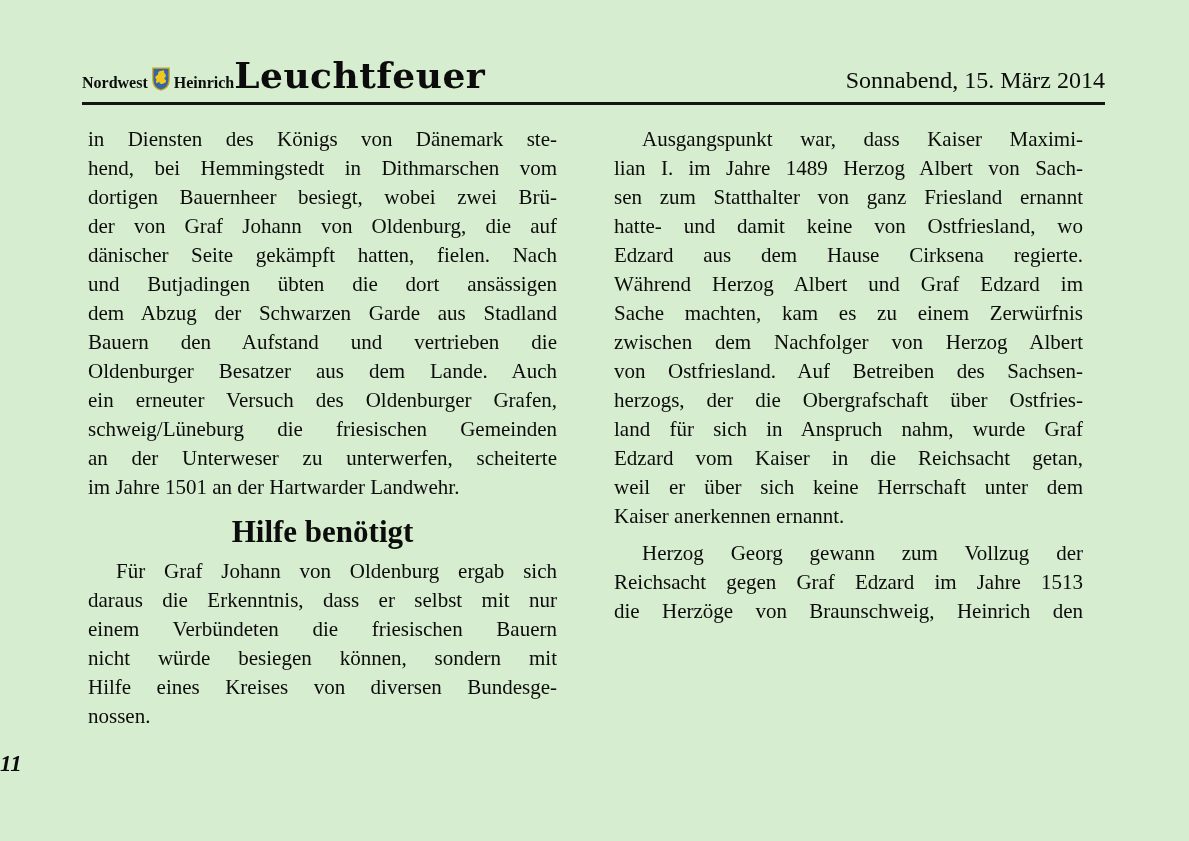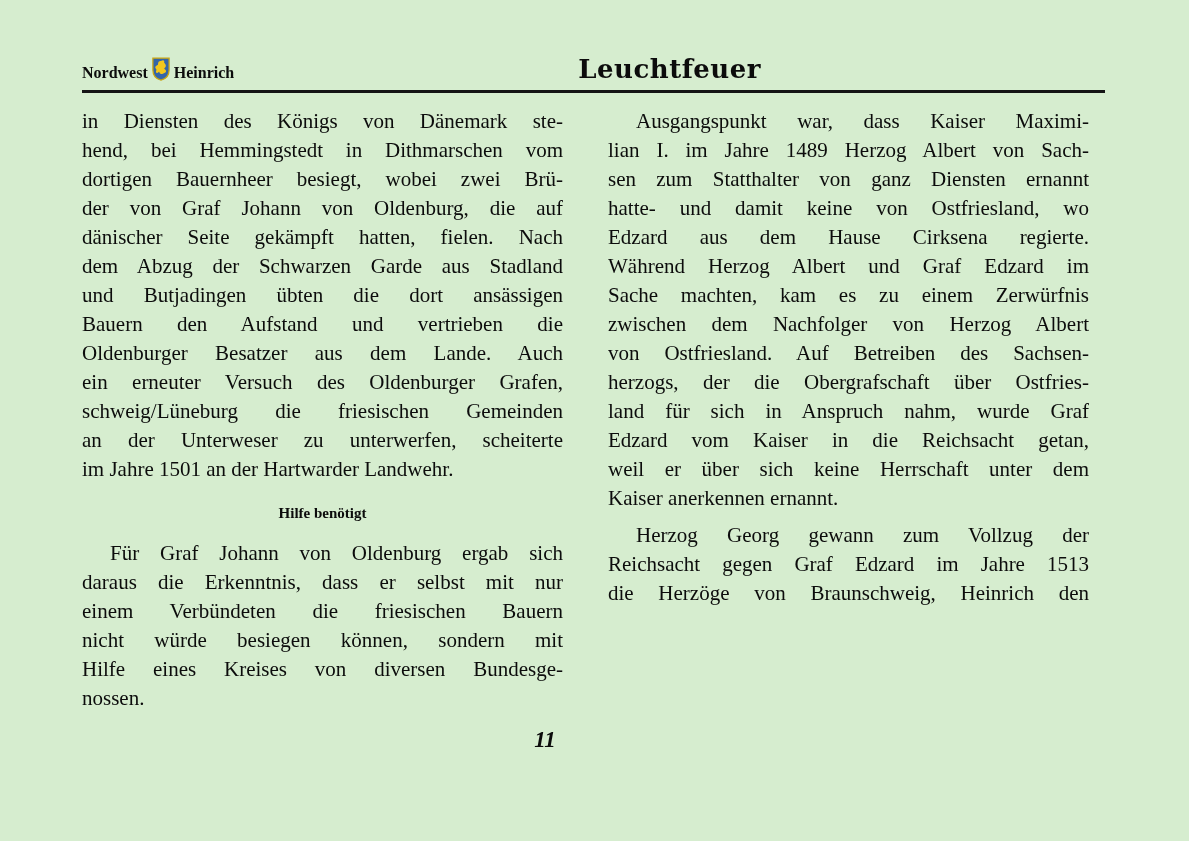--- a/index.html
+++ b/index.html
@@ -25,66 +25,66 @@
     font-size: 16px;
     white-space: nowrap;
     display: inline-flex;
     align-items: baseline;
     gap: 4px;
     text-align: right;
   }
   .crest { display: inline-block; transform: translateY(3px); }
   .mast-center {
     flex: 1;
-    text-align: center;
+    text-align: left;
     font-weight: bold;
-    font-size: 26px;
+    font-size: 36px;
     font-family: "DejaVu Serif", serif;
     letter-spacing: 0.5px;
     white-space: nowrap;
   }
   .mast-right {
     font-size: 24px;
     white-space: nowrap;
   }
 
   
   .content {
     display: flex;
     gap: 45px;
     padding: 14px 100px 0 82px;
   }
   .col { flex: 1; min-width: 0; }
 
-  .paragraph { margin: 0; }
+  .paragraph { margin: 6px; }
   .paragraph + .paragraph { margin-top: 8px; }
 
   .line {
     font-size: 21px;
     line-height: 29px;
     text-align: justify;
     text-align-last: justify;
     white-space: normal;
   }
   .line.last { text-align-last: left; }
   .line.justlast { text-align-last: justify; }
   .line.indent { text-indent: 28px; }
 
   .col-heading {
     font-weight: bold;
-    font-size: 15px;
+    font-size: 31px;
     line-height: 29px;
     text-align: center;
     margin: 15px 0 11px 0;
   }
 
   
   .pagefoot {
     margin-top: 14px;
-    text-align: center;
+    text-align: left;
     padding-right: 99px;
   }
   .pagenum {
     font-weight: bold;
     font-style: italic;
     font-size: 23px;
   }
 </style>
 </head>
 <body style="background: rgb(214, 237, 207); color: rgb(12, 12, 12);">
@@ -96,32 +96,33 @@
       <span>Nordwest</span>
       <span class="crest">
         <svg width="18" height="24" viewBox="0 0 20 26" aria-hidden="true">
           <path d="M1,1 H19 V14 C19,20.5 15,24 10,25.3 C5,24 1,20.5 1,14 Z" stroke="#c9a50f" stroke-width="1.4" fill="#3465a8"></path>
           <path d="M12.2,3.2 c1.4,0.3 1.8,1.6 1.2,2.7 l1.4,1.8 c0.9,1.2 0.7,2.6 -0.2,3.6 l-1.1,1.2 1.6,1.6 c1,1 0.6,2.6 -0.7,3.2 l-2.4,1.1 c-1.3,0.6 -2.8,0.2 -3.4,-1 l-0.7,-1.4 -1.6,1.2 c-1,0.7 -2.2,-0.2 -1.9,-1.3 l0.6,-2 -1,-1.6 c-0.7,-1.1 -0.3,-2.4 0.8,-3 l1.8,-1 0.3,-2.2 c0.2,-1.4 1.4,-2.3 2.8,-2.1 Z" fill="#f2c71d"></path>
         </svg>
       </span>
       <span>Heinrich</span>
     </div>
     <div class="mast-center">Leuchtfeuer</div>
+    <div class="mast-right">Sonnabend, 15. März 2014</div>
   </header>
 
   <main class="content">
     <section class="col">
         <div class="paragraph">
           <div class="line">in Diensten des Königs von Dänemark ste-</div>
           <div class="line">hend, bei Hemmingstedt in Dithmarschen vom</div>
           <div class="line">dortigen Bauernheer besiegt, wobei zwei Brü-</div>
           <div class="line">der von Graf Johann von Oldenburg, die auf</div>
           <div class="line">dänischer Seite gekämpft hatten, fielen. Nach</div>
+          <div class="line">und Butjadingen übten die dort ansässigen</div>
           <div class="line">dem Abzug der Schwarzen Garde aus Stadland</div>
-          <div class="line">und Butjadingen übten die dort ansässigen</div>
           <div class="line">Bauern den Aufstand und vertrieben die</div>
           <div class="line">Oldenburger Besatzer aus dem Lande. Auch</div>
           <div class="line">ein erneuter Versuch des Oldenburger Grafen,</div>
           <div class="line">schweig/Lüneburg die friesischen Gemeinden</div>
           <div class="line">an der Unterweser zu unterwerfen, scheiterte</div>
           <div class="line last">im Jahre 1501 an der Hartwarder Landwehr.</div>
         </div>
         <div class="col-heading">Hilfe benötigt</div>
         <div class="paragraph">
           <div class="line indent">Für Graf Johann von Oldenburg ergab sich</div>
@@ -129,21 +130,21 @@
           <div class="line">einem Verbündeten die friesischen Bauern</div>
           <div class="line">nicht würde besiegen können, sondern mit</div>
           <div class="line">Hilfe eines Kreises von diversen Bundesge-</div>
           <div class="line last">nossen.</div>
         </div>
       </section>
     <section class="col">
         <div class="paragraph">
           <div class="line indent">Ausgangspunkt war, dass Kaiser Maximi-</div>
           <div class="line">lian I. im Jahre 1489 Herzog Albert von Sach-</div>
-          <div class="line">sen zum Statthalter von ganz Diensten ernannt</div>
+          <div class="line">sen zum Statthalter von ganz Friesland ernannt</div>
           <div class="line">hatte- und damit keine von Ostfriesland, wo</div>
           <div class="line">Edzard aus dem Hause Cirksena regierte.</div>
           <div class="line">Während Herzog Albert und Graf Edzard im</div>
           <div class="line">Sache machten, kam es zu einem Zerwürfnis</div>
           <div class="line">zwischen dem Nachfolger von Herzog Albert</div>
           <div class="line">von Ostfriesland. Auf Betreiben des Sachsen-</div>
           <div class="line">herzogs, der die Obergrafschaft über Ostfries-</div>
           <div class="line">land für sich in Anspruch nahm, wurde Graf</div>
           <div class="line">Edzard vom Kaiser in die Reichsacht getan,</div>
           <div class="line">weil er über sich keine Herrschaft unter dem</div>

